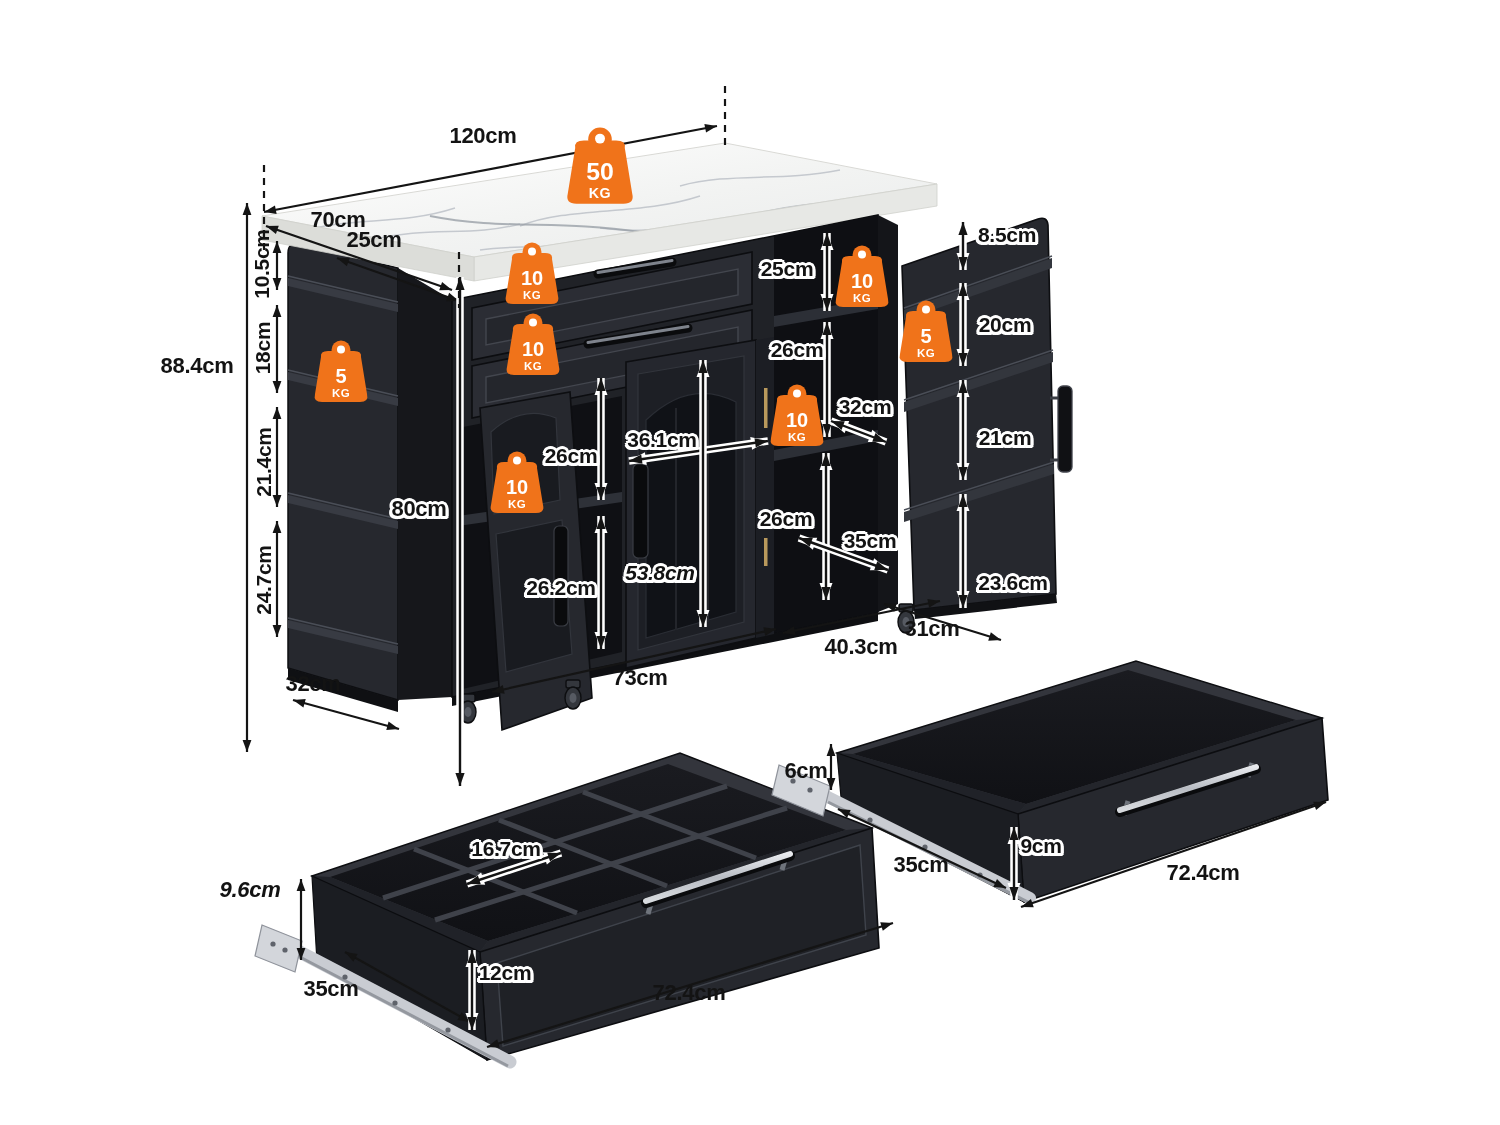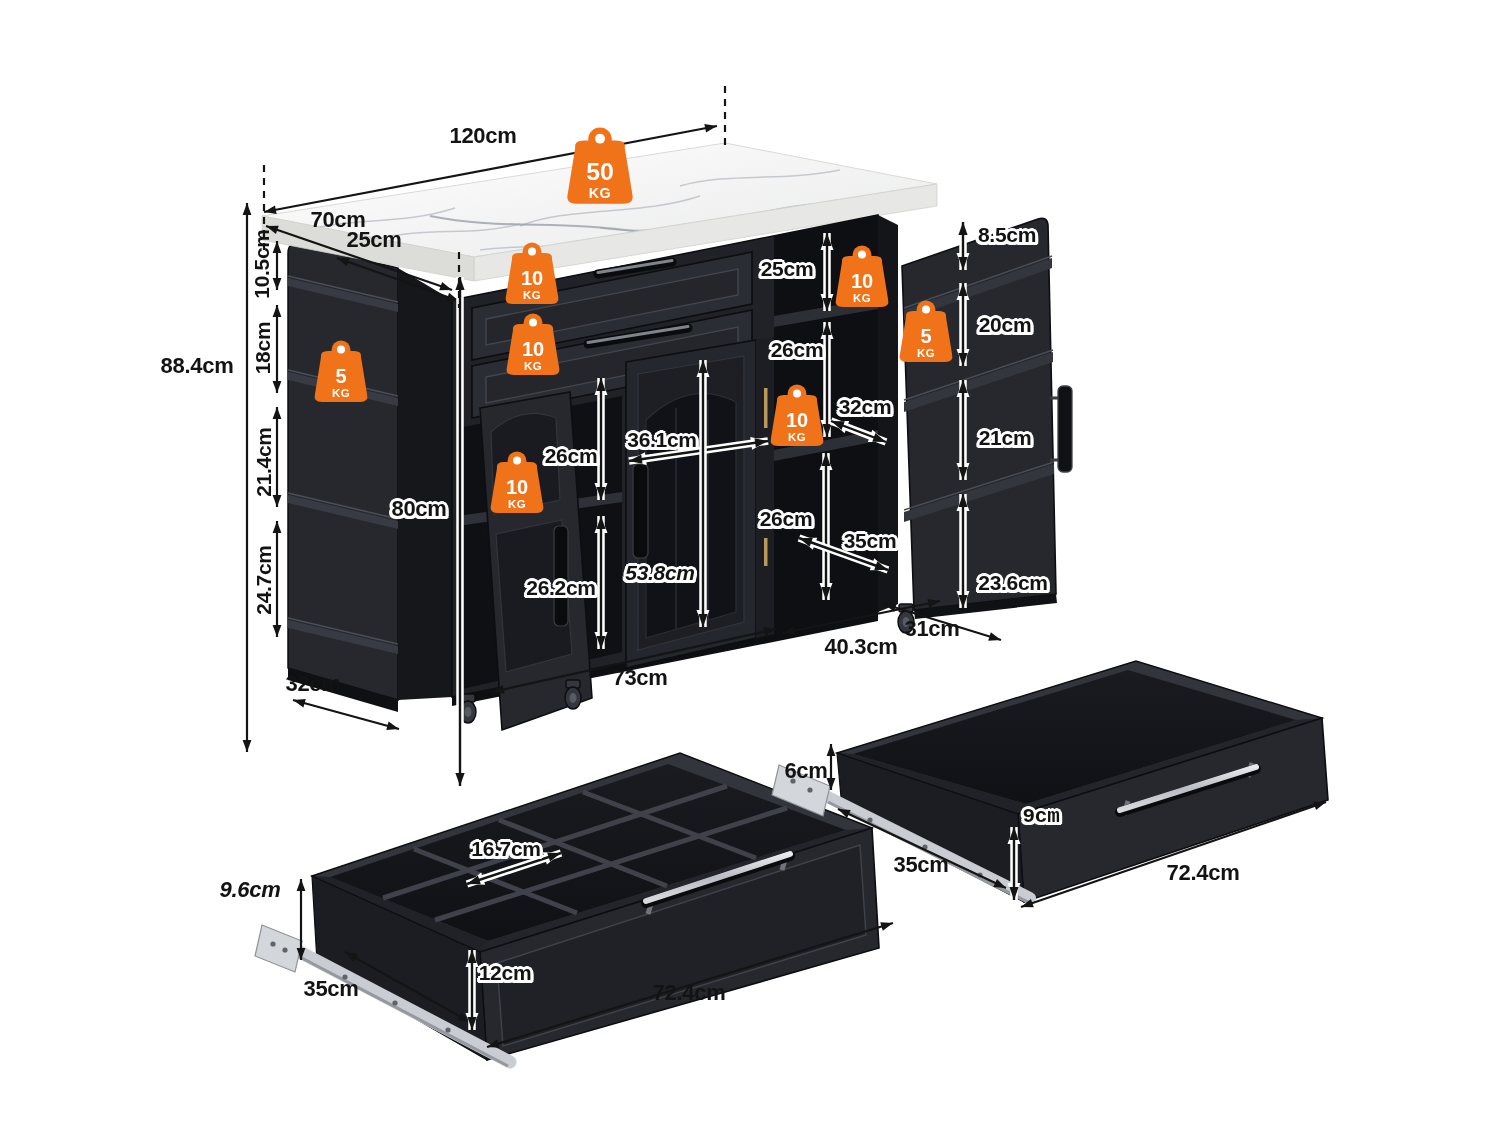--- a/index.html
+++ b/index.html
@@ -524,16 +524,16 @@
       <div class="lab halo" style="left: 1005px; top: 324px;">20cm</div>
       <div class="lab halo" style="left: 1005px; top: 437px;">21cm</div>
       <div class="lab halo" style="left: 1013px; top: 546px; margin-top: 36px;">23.6cm</div>
       <div class="lab halo" style="left: 506px; top: 848px;">16.7cm</div>
       <div class="lab big" style="left: 250px; top: 890px; font-style: italic;">9.6cm</div>
       <div class="lab big" style="left: 331px; top: 989px;">35cm</div>
       <div class="lab halo" style="left: 505px; top: 972px; text-align: center;">12cm</div>
       <div class="lab big" style="left: 689px; top: 993px;">72.4cm</div>
       <div class="lab big" style="left: 806px; top: 771px;">6cm</div>
       <div class="lab big" style="left: 921px; top: 865px;">35cm</div>
-      <div class="lab halo" style="left: 1041px; top: 816px; font-family: Liberation Mono, monospace;">9cm</div>
+      <div class="lab halo" style="left: 1041px; top: 845px;">9cm</div>
       <div class="lab big" style="left: 1203px; top: 873px;">72.4cm</div>
     </div>
 </div>
 
 </body></html>

